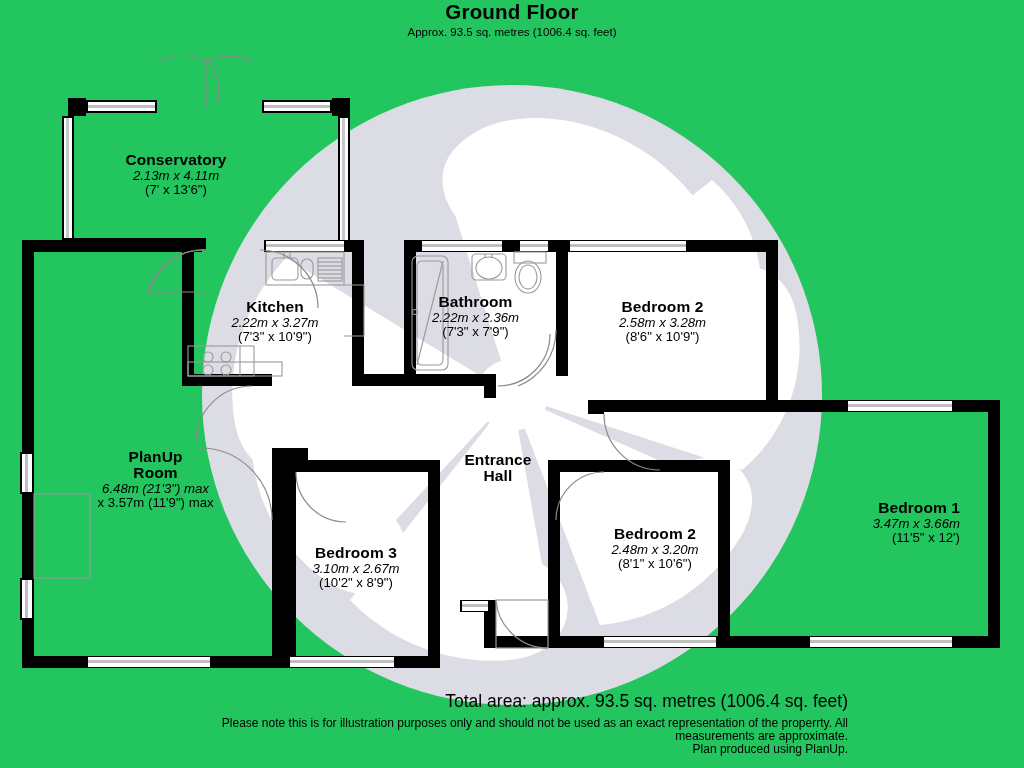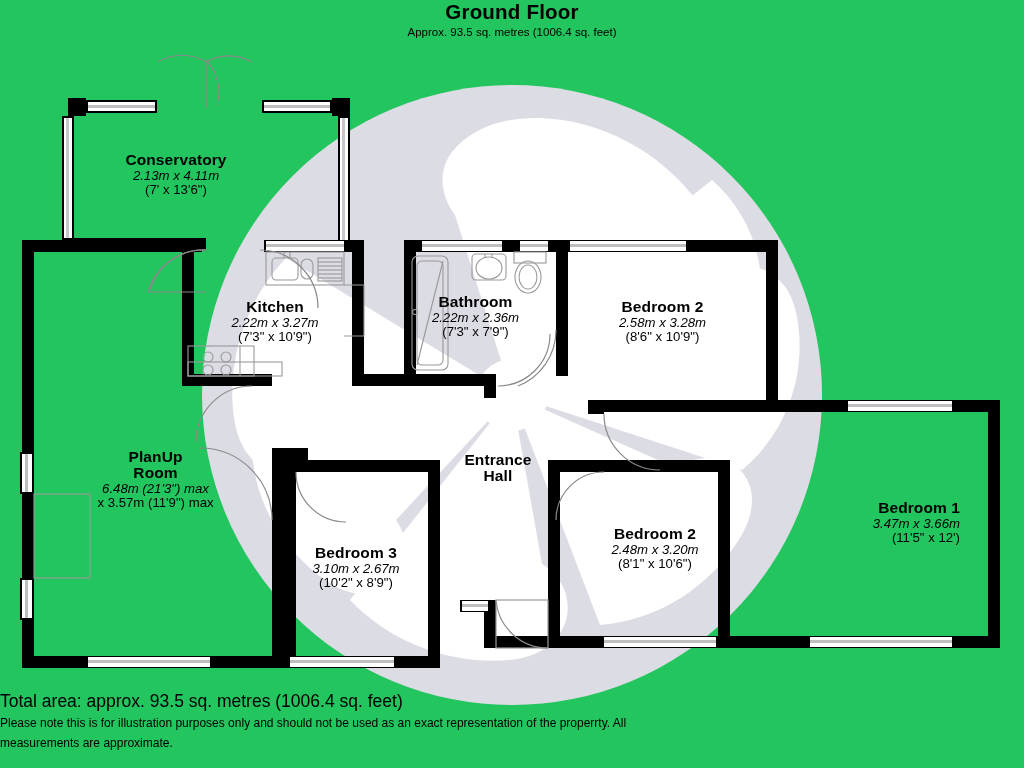--- a/index.html
+++ b/index.html
@@ -42,21 +42,21 @@
     font-weight: normal;
     line-height: 14px;
     margin-top: 2px;
   }
   
   .ftr {
     position: absolute;
     left: 0;
     top: 690px;
     width: 848px;
-    text-align: left;
+    text-align: right;
   }
   .ftr-total {
     font-size: 17.5px;
     line-height: 22px;
   }
   .ftr-note {
     font-size: 12px;
     line-height: 13.2px;
     margin-top: 5px;
   }
@@ -460,16 +460,17 @@
 
   <div class="rlabel" style="left:795px; top:500px; width:165px;text-align:right;">
     <span class="rname">Bedroom 1</span>
     <span class="rdim">3.47m x 3.66m</span>
     <span class="rdim2">(11'5" x 12')</span>
   </div>
 
   <div class="ftr">
     <div class="ftr-total">Total area: approx. 93.5 sq. metres (1006.4 sq. feet)</div>
     <div class="ftr-note">Please note this is for illustration purposes only and should not be used as an exact representation of the properrty. All</div>
-    <div class="ftr-note" style="margin-top:7px">measurements are approximate.</div>
+    <div class="ftr-note" style="margin-top:0">measurements are approximate.</div>
+    <div class="ftr-note" style="margin-top:0">Plan produced using PlanUp.</div>
   </div>
 
 </div>
 
 </body></html>

